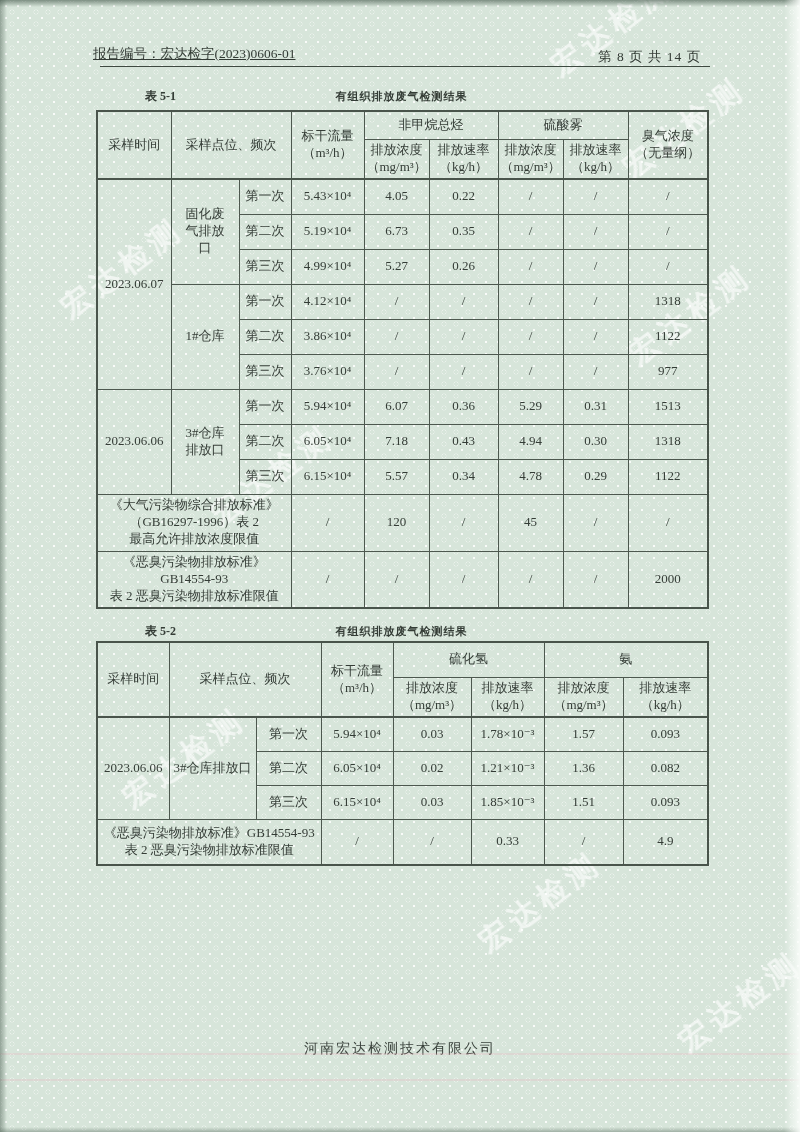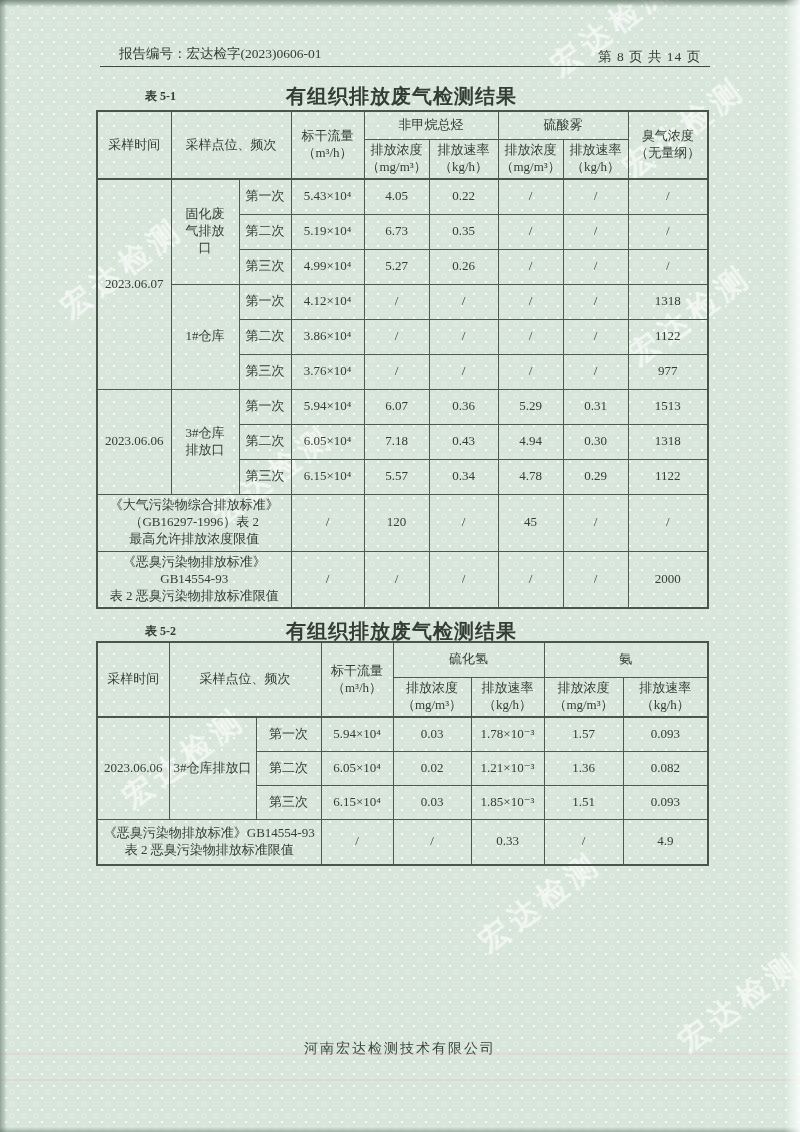--- a/index.html
+++ b/index.html
@@ -23,27 +23,27 @@
   .scanline{position:absolute;left:0;right:0;height:2px;background:rgba(235,170,180,.22);z-index:4;}
 
   .wm{
     position:absolute;z-index:1;white-space:nowrap;
     font-size:30px;font-weight:bold;letter-spacing:6px;
     color:rgba(255,255,255,.5);
     transform:rotate(-37deg);
     text-shadow:1px 1px 0 rgba(255,255,255,.25);
   }
 
-  .report-no{position:absolute;top:45px;left:119px;font-size:13.5px;z-index:3;}
+  .report-no{position:absolute;top:45px;left:93px;font-size:13.5px;z-index:3;text-decoration:underline;}
   .page-no{position:absolute;top:48px;left:598px;width:110px;text-align:left;font-size:13.5px;letter-spacing:1px;z-index:3;}
   .header-rule{position:absolute;top:66px;left:100px;width:610px;border-top:1.5px solid #3e4a41;z-index:3;}
 
   .caption{position:absolute;left:96px;width:611px;z-index:3;height:22px;line-height:22px;}
   .caption .tag{position:absolute;left:49px;font-weight:bold;font-size:12px;}
-  .caption .ttl{display:block;text-align:center;font-weight:bold;font-size:20px;letter-spacing:1px;}
+  .caption .ttl{display:block;text-align:center;font-weight:bold;font-size:11px;letter-spacing:1px;}
   #cap1{top:85px;}
   #cap2{top:620px;}
 
   table{border-collapse:collapse;table-layout:fixed;position:absolute;left:96px;z-index:2;
         width:611px;text-align:center;font-size:13px;background:transparent;}
   #t1{top:110px;}
   #t2{top:641px;}
   td{border:1px solid #4d584f;padding:0 2px;line-height:1.3;overflow:hidden;}
   table{border:2px solid #49544b;}
   tr.first td{border-top:2px solid #49544b;}

